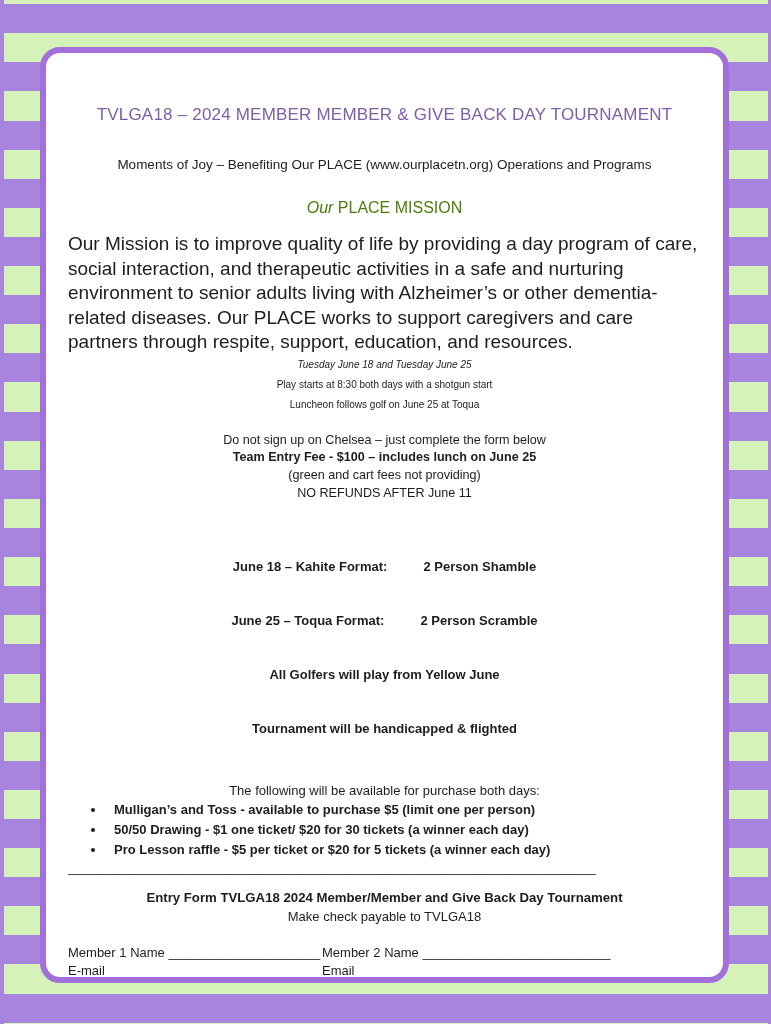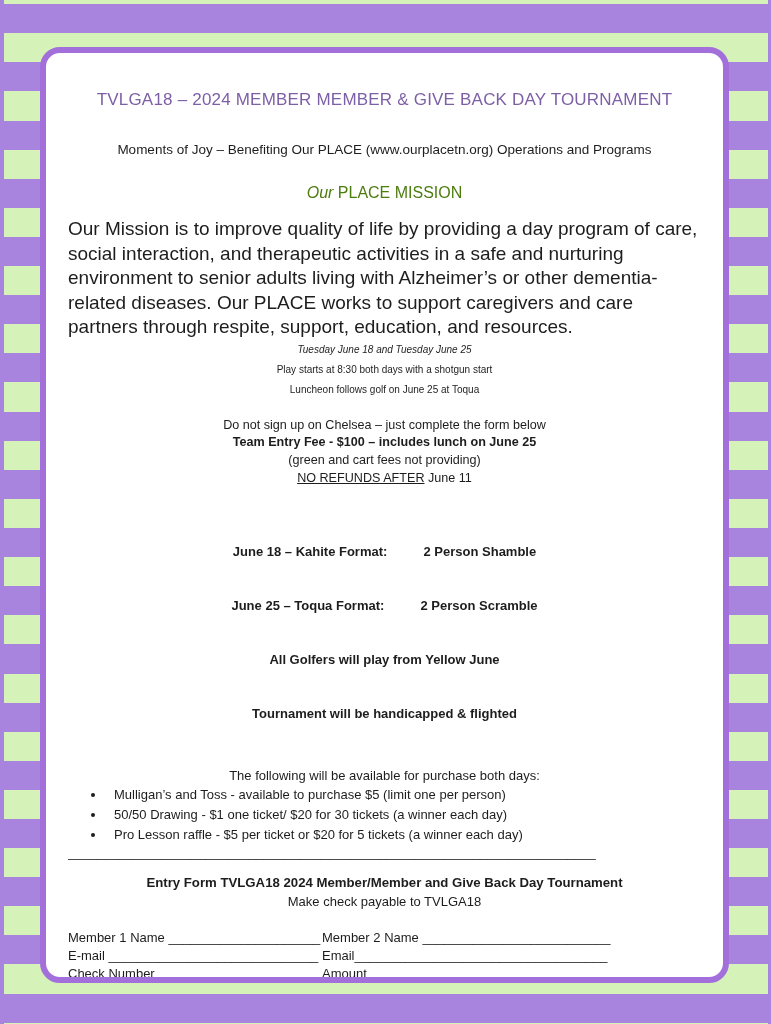--- a/index.html
+++ b/index.html
@@ -33,21 +33,21 @@
   .edge-strip.right { right: 0; width: 3px; }
 
   
   .card {
     position: absolute;
     left: 40px; top: 47px;
     width: 689px; height: 936px;
     background: #ffffff;
     border: 6px solid #a36fdb;
     border-radius: 20px;
-    padding: 0 22px;
+    padding: 15px 22px;
     overflow: hidden;
   }
   .bold { font-weight: bold; }
   .italic { font-style: italic; }
   .prewrap { white-space: pre-wrap; }
 
   .title {
     margin-top: 36px;
     font-size: 17px;
     line-height: 22px;
@@ -78,21 +78,21 @@
     font-size: 10px;
     line-height: 20px;
     text-align: center;
   }
   .signup {
     margin-top: 17px;
     font-size: 12.6px;
     line-height: 17.8px;
     text-align: center;
   }
-  .underline { text-decoration: underline; }
+  .underline { }
   .format-block {
     margin-top: 19px;
     font-size: 13px;
     line-height: 18px;
     font-weight: bold;
     text-align: center;
   }
   .purchase-heading {
     margin-top: 8px;
     font-size: 13px;
@@ -102,20 +102,21 @@
   }
   ul.purchase-list {
     list-style: disc;
     margin: 0 0 0 24px;
     padding-left: 14px;
   }
   ul.purchase-list li {
     font-size: 13px;
     line-height: 19.7px;
     padding-left: 8px;
+    font-weight: bold;
   }
   .divider {
     font-size: 13px;
     line-height: 18px;
     white-space: nowrap;
     overflow: hidden;
   }
   .entry-heading {
     margin-top: 12px;
     font-size: 13.2px;

